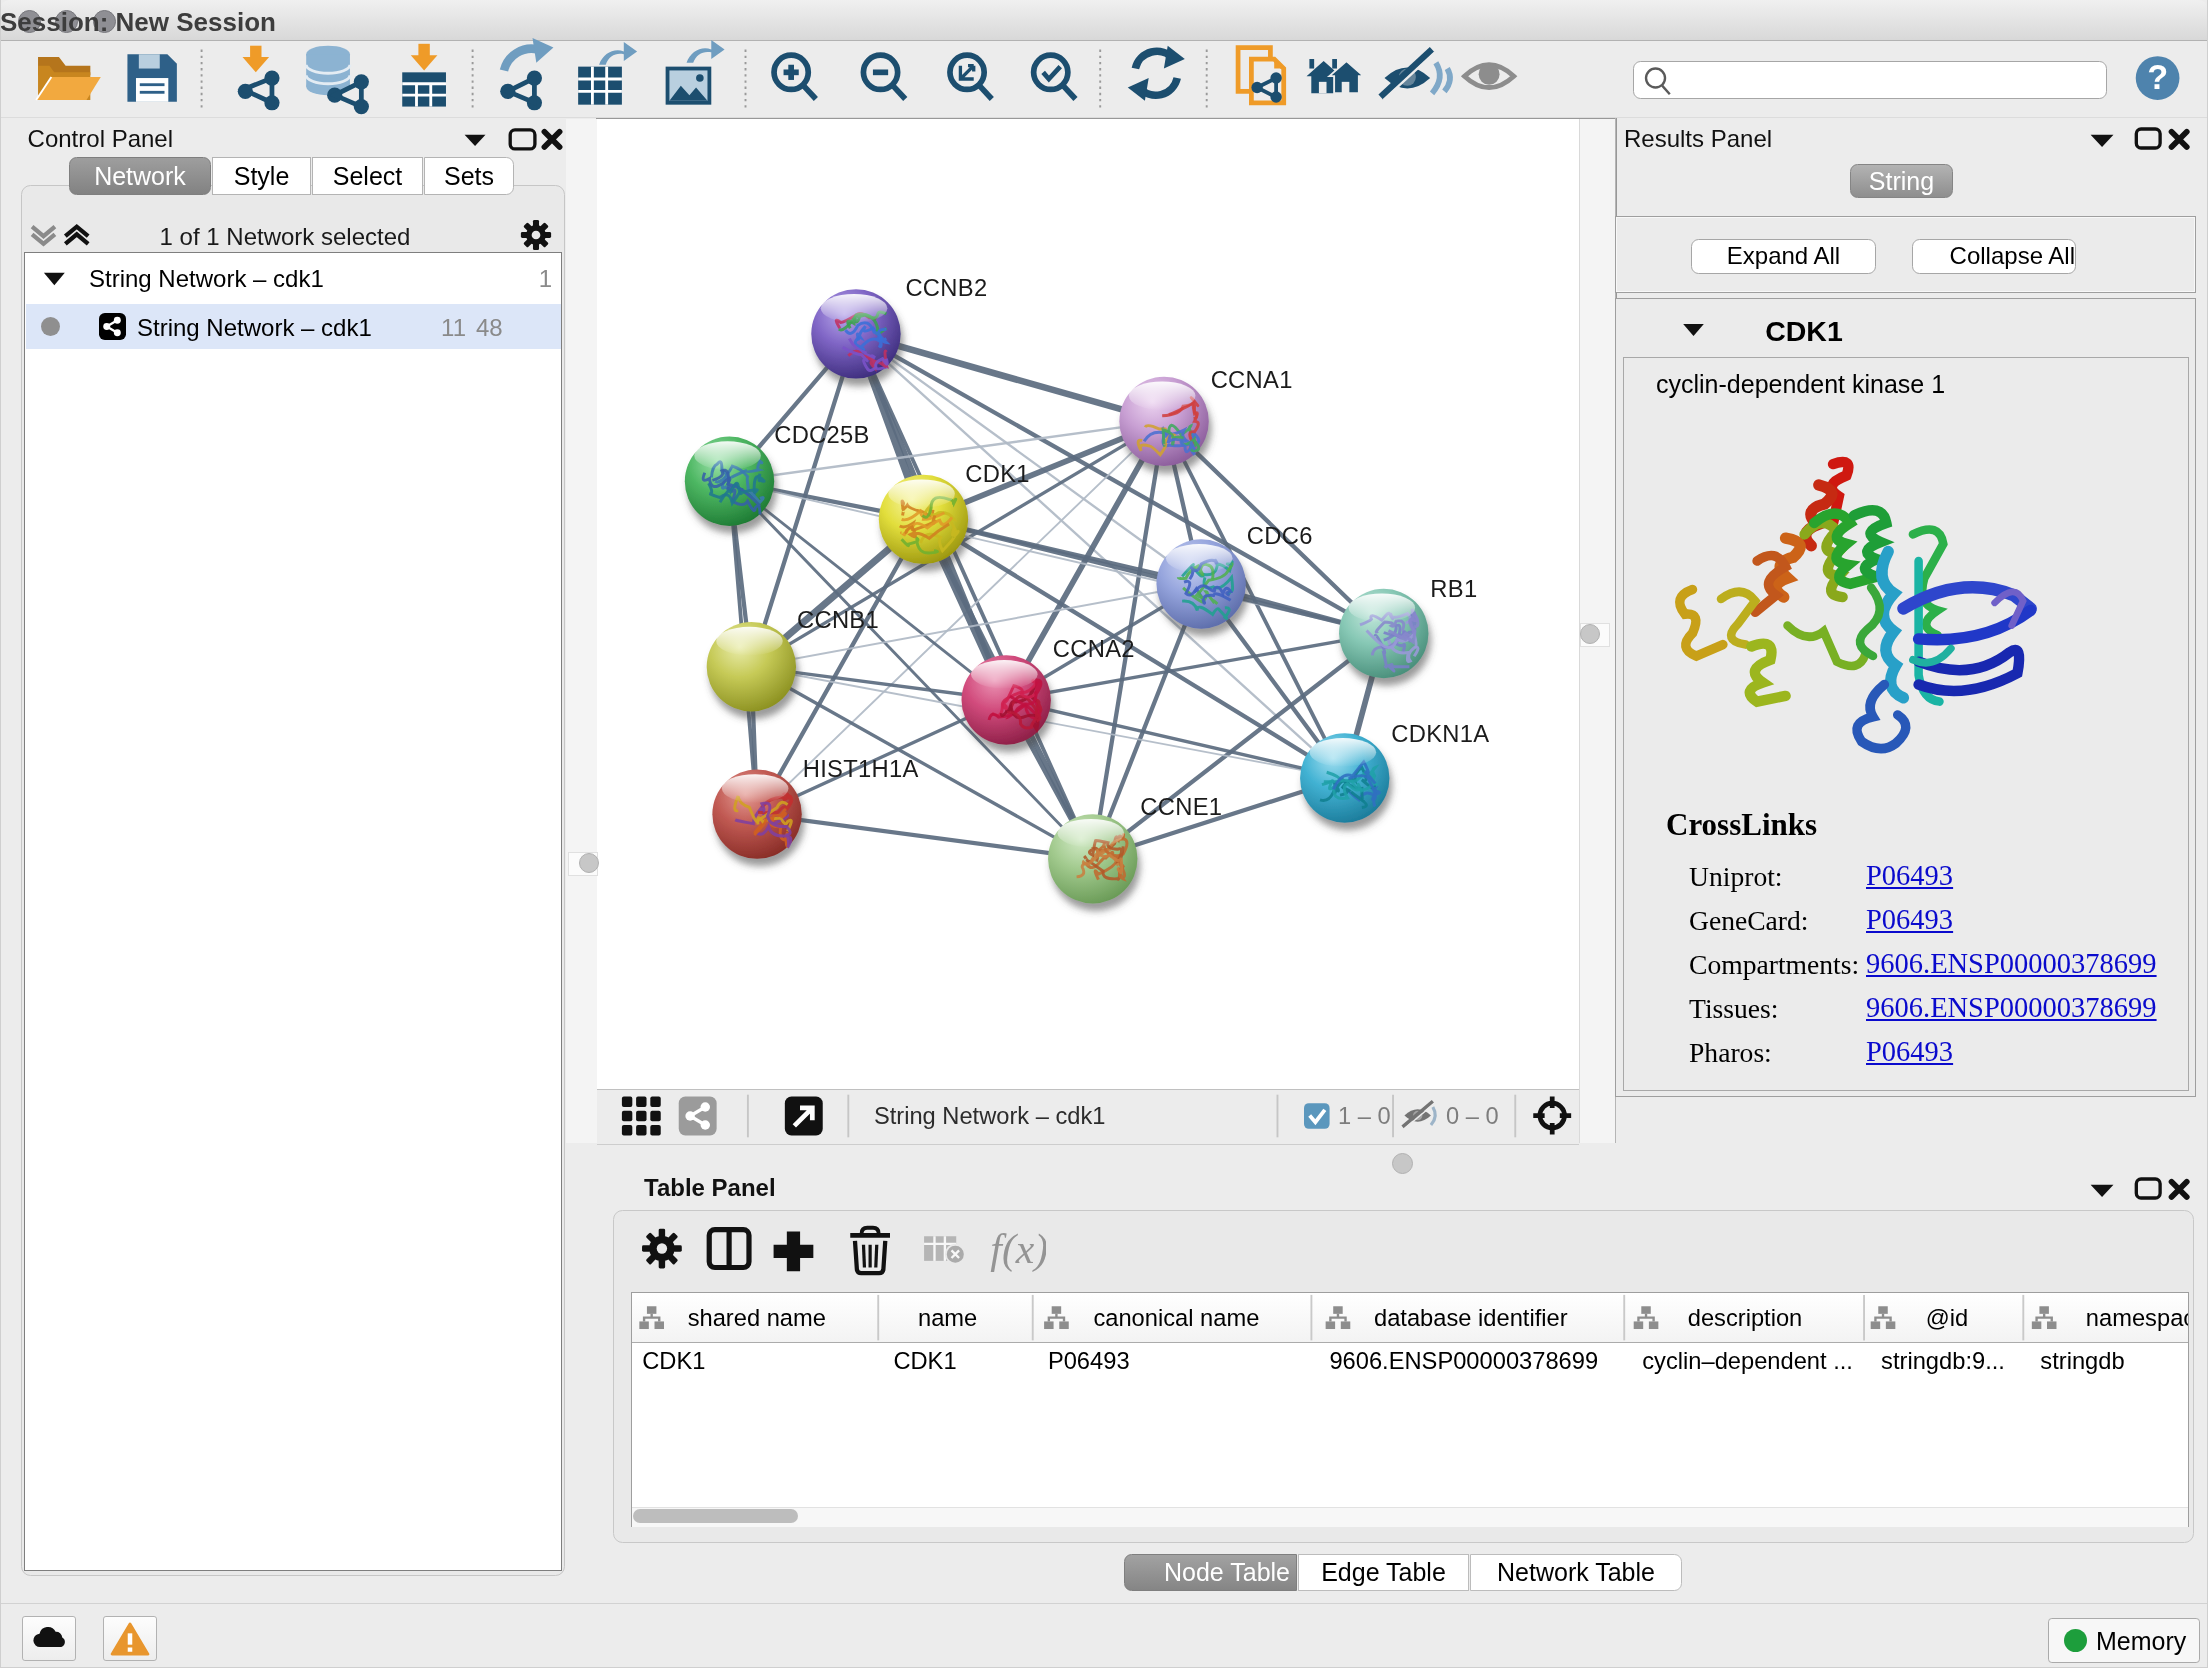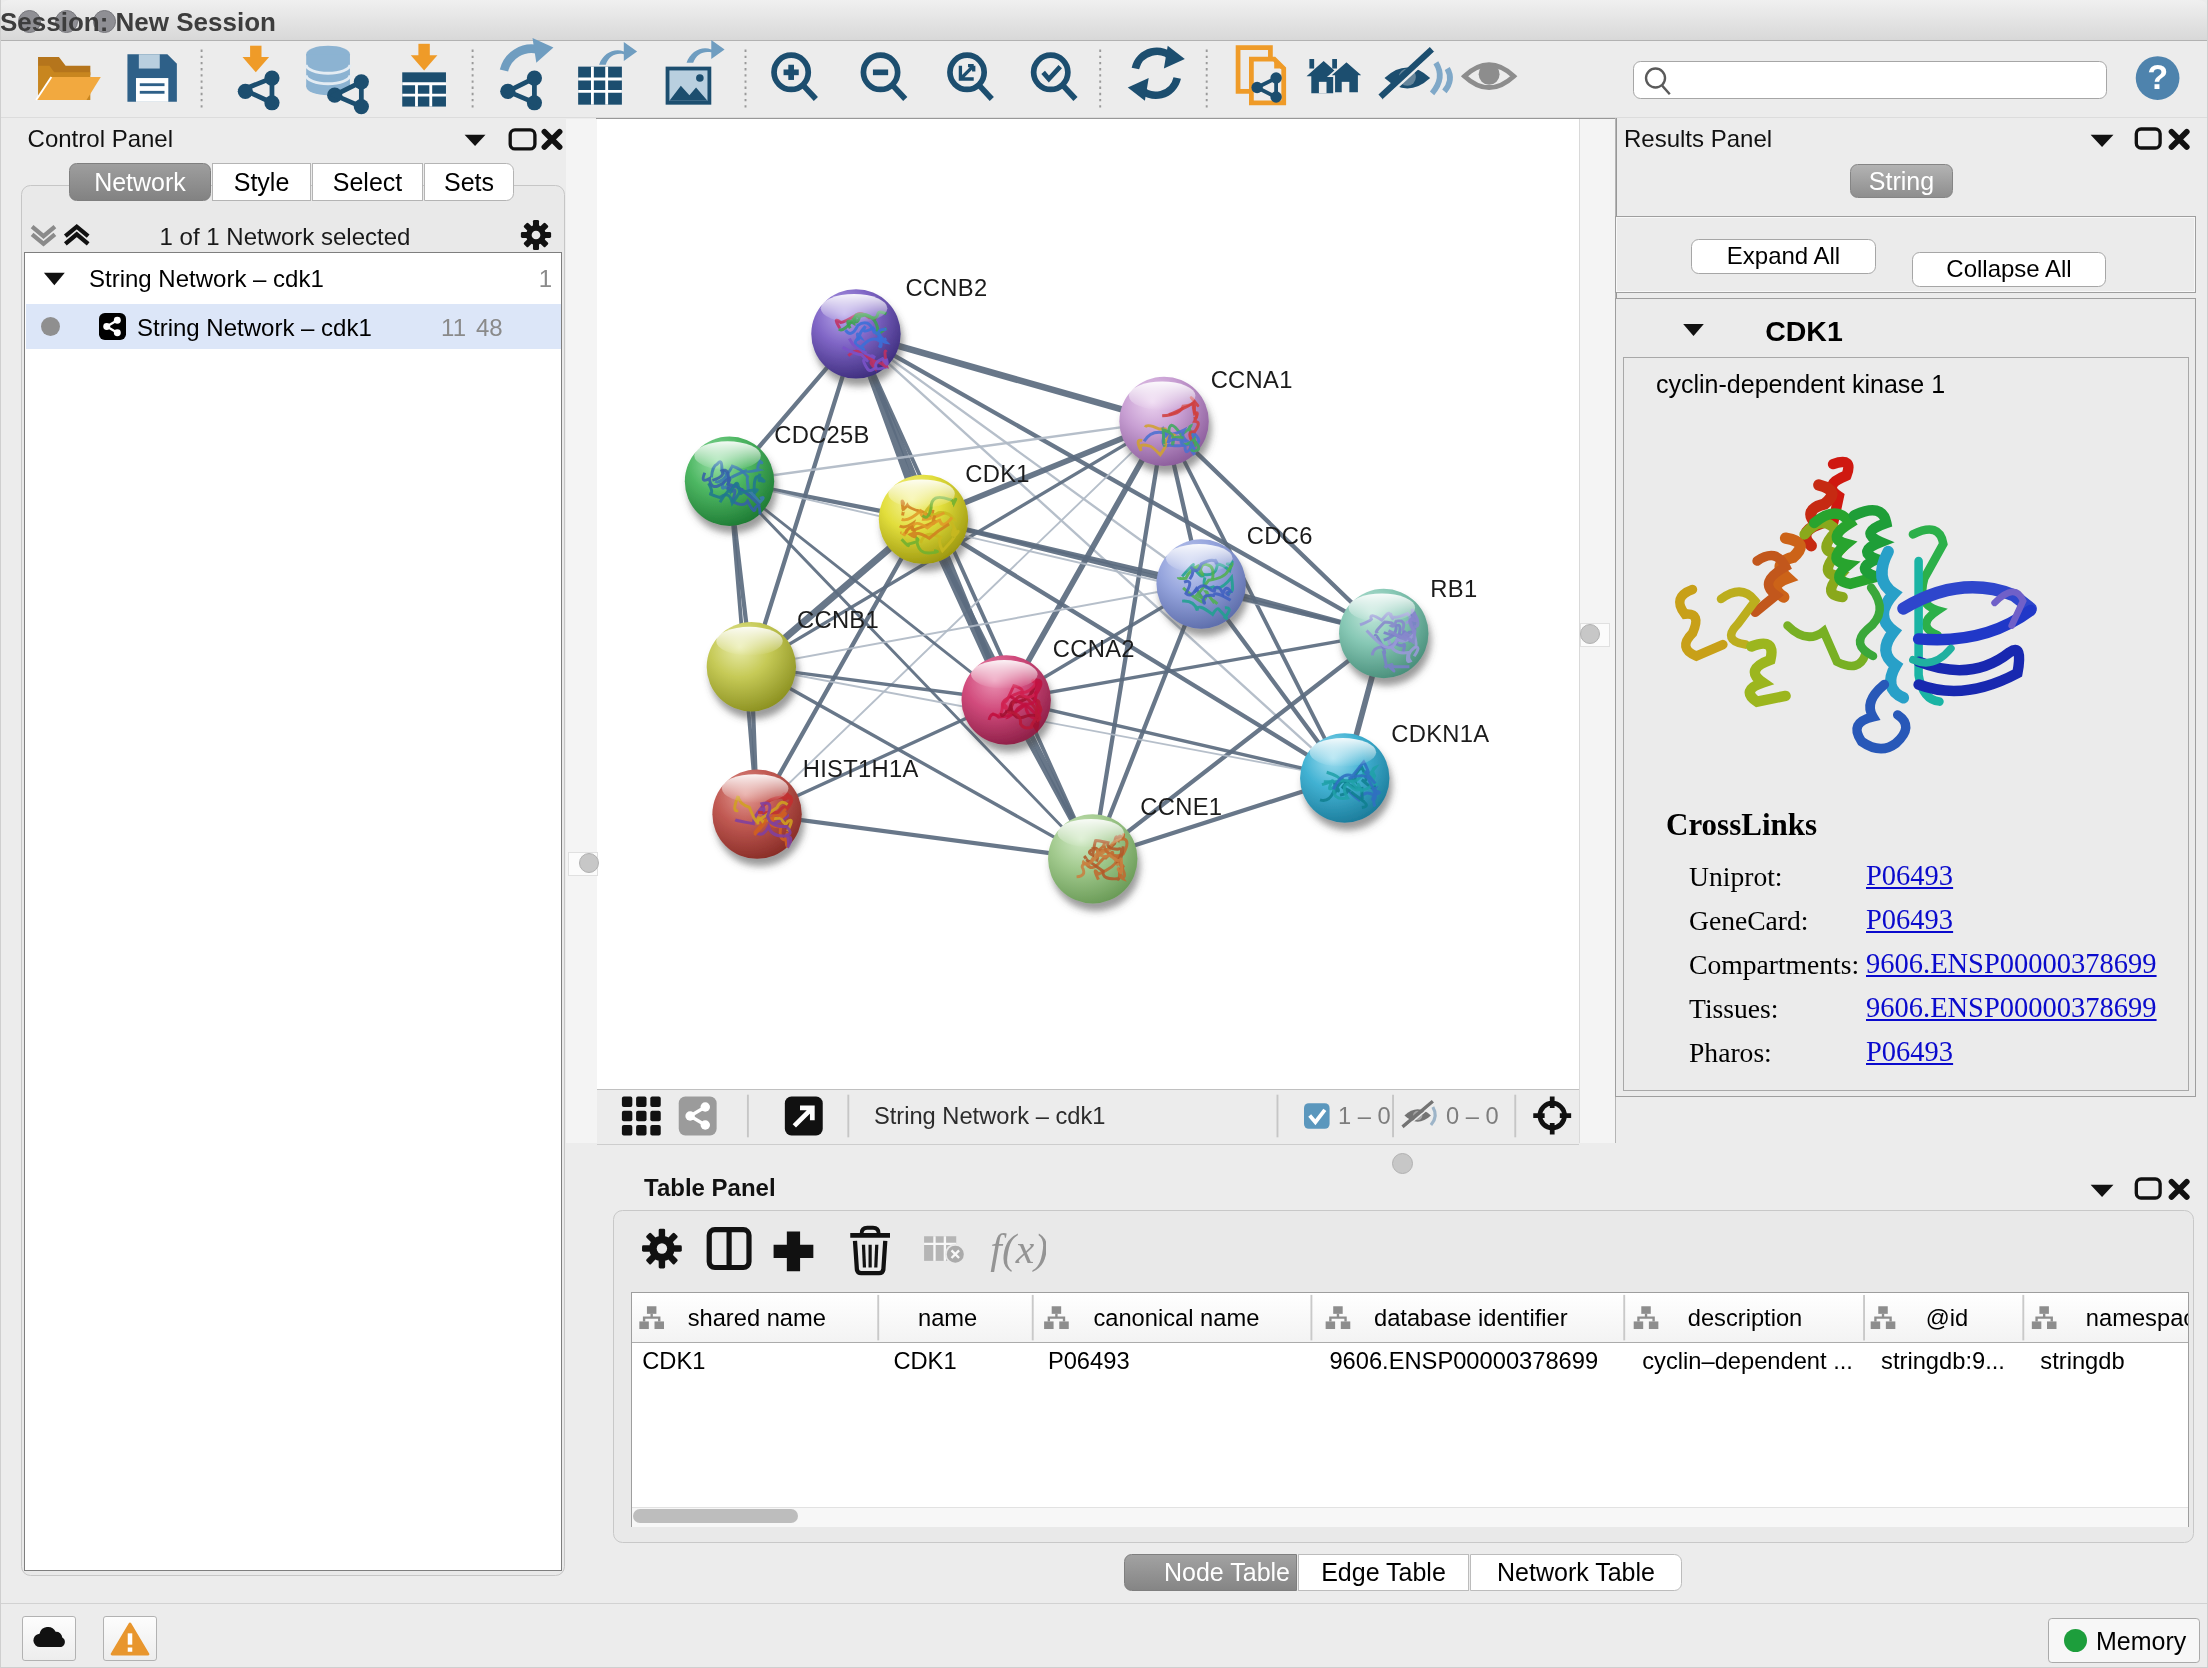--- a/index.html
+++ b/index.html
@@ -183,21 +183,21 @@
   <text x="2269" y="94" font-size="36" font-weight="bold" fill="#fff" text-anchor="middle" font-family="Liberation Sans">?</text>
  </g>
 </svg>
 <div class="abs ptitle" style="left:27.6px;top:125px;">Control Panel</div>
 <svg class="abs" style="left:457px;top:126px;" width="114" height="25" viewBox="0 0 120 26">
   <path d="M8 9 l22 0 -11 12 z" fill="#111"></path>
   <rect x="56" y="4" width="26" height="20" rx="5" fill="none" stroke="#111" stroke-width="3.5"></rect>
   <path d="M92 6 l16 16 m0 -16 l-16 16" stroke="#111" stroke-width="6" stroke-linecap="round"></path>
 </svg>
 <div class="abs dockbox" style="left:21px;top:185px;width:542px;height:1389px;"></div>
-<div id="cp-tabs" class="abs" style="left:0;top:163px;width:590px;height:37px;">
+<div id="cp-tabs" class="abs" style="left:0;top:157px;width:590px;height:37px;">
   <div class="tab" style="left:69px;width:140px;background:linear-gradient(#9e9e9e,#828282);color:#fff;border-color:#7f7f7f;border-radius:7.6px;">Network</div>
   <div class="tab" style="left:212px;width:97px;">Style</div>
   <div class="tab" style="left:312px;width:109px;">Select</div>
   <div class="tab" style="left:424px;width:88px;border-radius:0 7.6px 7.6px 0;">Sets</div>
 </div>
 <svg class="abs" style="left:28.5px;top:221px;" width="67" height="28.5" viewBox="0 0 70 30">
   <g stroke="#8a8a8a" stroke-width="4.5" fill="none">
       <path d="M3 6 l12 10 12 -10"></path>
       <path d="M3 14 l12 10 12 -10"></path>
     </g>
@@ -751,21 +751,21 @@
 <div id="rp" class="abs"></div>
 <div class="abs ptitle" style="left:1624px;top:125px;">Results Panel</div>
 <svg class="abs" style="left:2083px;top:126px;" width="119" height="25" viewBox="0 0 125 26">
   <path d="M8 9 l24 0 -12 13 z" fill="#111"></path>
   <rect x="56" y="3" width="25" height="20" rx="5" fill="none" stroke="#111" stroke-width="3.5"></rect>
   <path d="M93 6 l16 16 m0 -16 l-16 16" stroke="#111" stroke-width="6" stroke-linecap="round"></path>
 </svg>
 <div class="abs" style="left:1850px;top:164px;width:103px;height:34px;background:linear-gradient(#b3b3b3,#8e8e8e);border:1px solid #858585;border-radius:7.6px;box-sizing:border-box;color:#fff;font-size:25px;text-align:center;line-height:32px;">String</div>
 <div class="abs" style="left:1615px;top:216px;width:581px;height:77px;background:#ebebeb;border:1px solid #9e9e9e;box-shadow:inset 0 0 0 1px #f8f8f8;box-sizing:border-box;"></div>
 <div class="abs" style="left:1691px;top:239px;width:185px;height:35px;background:#fff;border:1.4px solid #a6a6a6;border-radius:7.6px;box-sizing:border-box;font-size:24px;text-align:center;line-height:32px;color:#000;">Expand All</div>
-<div class="abs" style="left:1912px;top:239px;width:194px;height:35px;background:#fff;border:1.4px solid #a6a6a6;border-radius:7.6px;box-sizing:border-box;font-size:24px;text-align:center;line-height:32px;color:#000;margin-top:13px;">Collapse All</div>
+<div class="abs" style="left:1912px;top:239px;width:164px;height:35px;background:#fff;border:1.4px solid #a6a6a6;border-radius:7.6px;box-sizing:border-box;font-size:24px;text-align:right;line-height:32px;color:#000;">Collapse All</div>
 <div class="abs" style="left:1615px;top:298px;width:581px;height:799px;background:#ebebeb;border:1px solid #9e9e9e;box-sizing:border-box;"></div>
 <svg class="abs" style="left:1682px;top:322px;" width="23" height="15" viewBox="0 0 24 16">
     <path d="M1 2 l22 0 -11 13 z" fill="#111"></path>
   </svg>
 <div class="abs" style="left:1728px;top:315px;width:152px;font-size:28.5px;font-weight:bold;color:#000;text-align:center;">CDK1</div>
 <div class="abs" style="left:1623px;top:357px;width:566px;height:734px;background:#ebebeb;border:1px solid #a8a8a8;box-sizing:border-box;"></div>
 <div class="abs" style="left:1656px;top:370px;font-size:25px;color:#000;">cyclin-dependent kinase 1</div>
 <svg class="abs" style="left:1664px;top:447px;" width="380" height="323" viewBox="0 0 400 340" fill="none" stroke-linecap="round">
   <path d="M178 18 q22 -8 14 12 q-26 10 -8 22 l-6 28" stroke="#cf1810" stroke-width="11"></path>
   <path d="M163 40 q24 6 6 20 q-24 6 -8 22 q-20 8 -6 22" stroke="#c62a12" stroke-width="12"></path>

